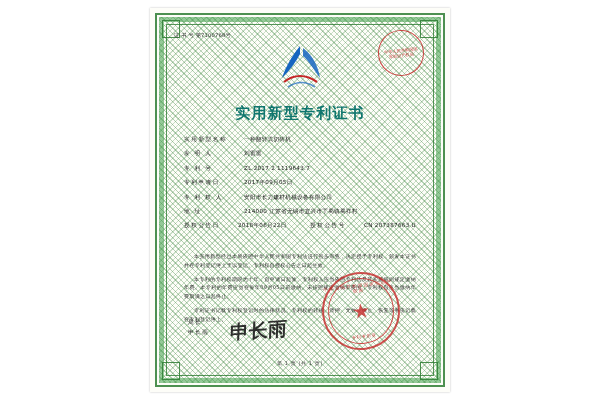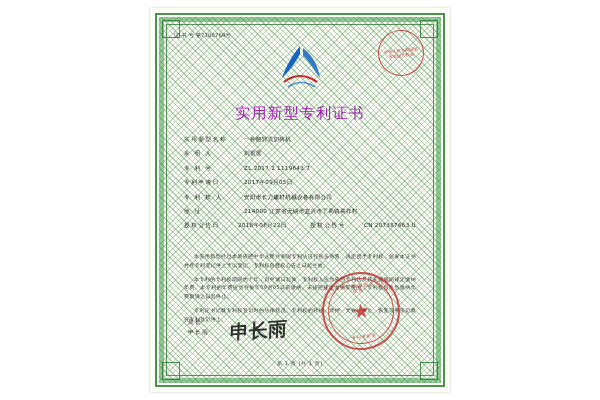--- a/index.html
+++ b/index.html
@@ -133,23 +133,23 @@
     height: 50px;
   }
 
   .doc-title {
     position: absolute;
     left: 0;
     right: 0;
     top: 76px;
     text-align: center;
     font-family: "DejaVu Serif", "Liberation Serif", serif;
-    font-weight: normal;
+    font-weight: bold;
     font-size: 15px;
-    color: #a21caf;
+    color: #0f766e;
     letter-spacing: 1.2px;
   }
 
   .fields {
     position: absolute;
     left: 14px;
     right: 14px;
     top: 108px;
   }
   .field-row {

